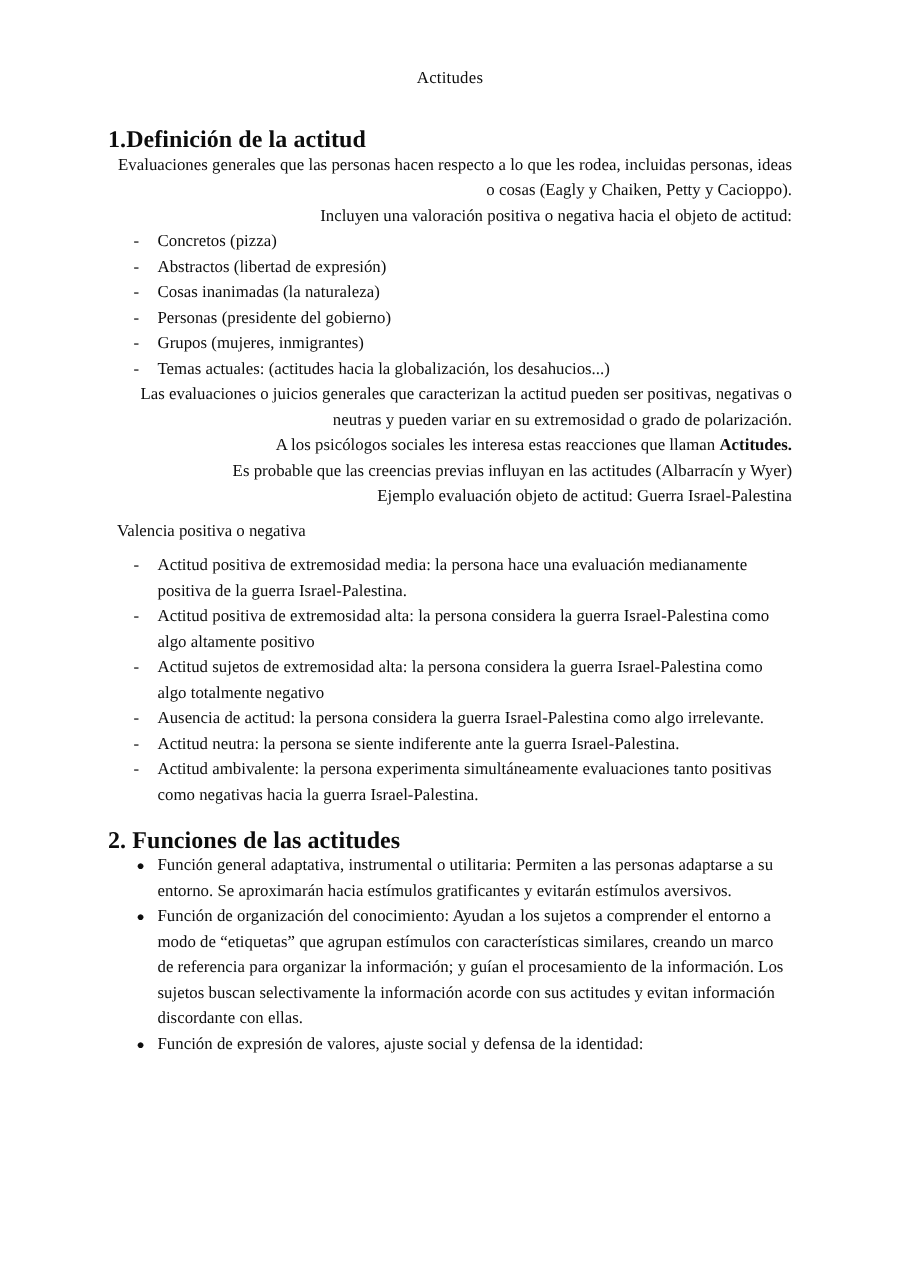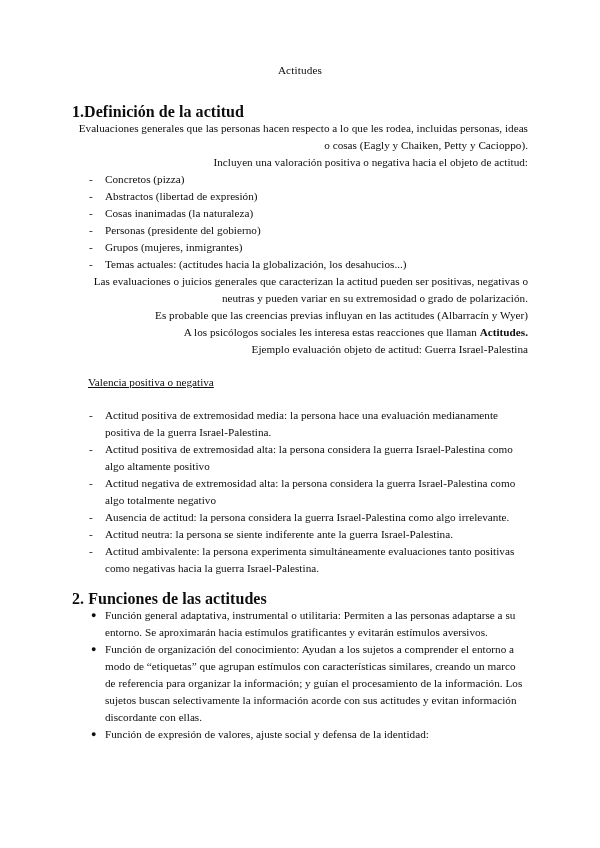--- a/index.html
+++ b/index.html
@@ -13,21 +13,21 @@
     font-family: "Liberation Serif", "DejaVu Serif", serif;
     color: #0d0d0d;
     overflow: hidden;
   }
   .page {
     position: relative;
     width: 600px;
     height: 848px;
     background: #ffffff;
     box-sizing: border-box;
-    padding: 62px 72px 0 72px;
+    padding: 44px 72px 0 72px;
   }
   .doc-title {
     text-align: center;
     font-size: 11.2px;
     line-height: 17px;
     margin: 0 0 24px 0;
     letter-spacing: 0.15px;
   }
   .heading {
     font-size: 16px;
@@ -39,22 +39,21 @@
   .para {
     font-size: 11.2px;
     line-height: 17px;
     margin: 0;
     text-align: right;
     letter-spacing: 0.02px;
   }
   .subhead-underline {
     font-size: 11.2px;
     line-height: 17px;
-    margin: 16px;
-    text-decoration: underline;
+    margin: 6px;
     display: inline-block;
   }
   .subhead-row {
     font-size: 11.2px;
     line-height: 17px;
     margin: 0;
   }
   .list {
     list-style: none;
     margin: 0;
@@ -117,40 +116,40 @@
       <span class="marker">-</span>
       <span>Grupos (mujeres, inmigrantes)</span>
     </li>
     <li class="list-item">
       <span class="marker">-</span>
       <span>Temas actuales: (actitudes hacia la globalización, los desahucios...)</span>
     </li>
   </ul>
 
   <div class="para">Las evaluaciones o juicios generales que caracterizan la actitud pueden ser positivas, negativas o neutras y pueden variar en su extremosidad o grado de polarización.</div>
+  <div class="para"><span>A los psicólogos sociales les interesa estas reacciones que llaman </span><b>Actitudes.</b></div>
+
   <div class="para">Es probable que las creencias previas influyan en las actitudes (Albarracín y Wyer)</div>
-
-  <div class="para"><span>A los psicólogos sociales les interesa estas reacciones que llaman </span><b>Actitudes.</b></div>
 
   <div class="para">Ejemplo evaluación objeto de actitud: Guerra Israel-Palestina</div>
 
   <div class="subhead-row"><span class="subhead-underline">Valencia positiva o negativa</span></div>
 
   <ul class="list list-dash">
     <li class="list-item">
       <span class="marker">-</span>
       <span>Actitud positiva de extremosidad media: la persona hace una evaluación medianamente positiva de la guerra Israel-Palestina.</span>
     </li>
     <li class="list-item">
       <span class="marker">-</span>
       <span>Actitud positiva de extremosidad alta: la persona considera la guerra Israel-Palestina como algo altamente positivo</span>
     </li>
     <li class="list-item">
       <span class="marker">-</span>
-      <span>Actitud negativa de extremosidad alta: la persona considera la guerra Israel-Palestina como algo totalmente negativo</span>
+      <span>Actitud sujetos de extremosidad alta: la persona considera la guerra Israel-Palestina como algo totalmente negativo</span>
     </li>
   </ul>
 
 
   <ul class="list list-dash">
     <li class="list-item">
       <span class="marker">-</span>
       <span>Ausencia de actitud: la persona considera la guerra Israel-Palestina como algo irrelevante.</span>
     </li>
     <li class="list-item">

